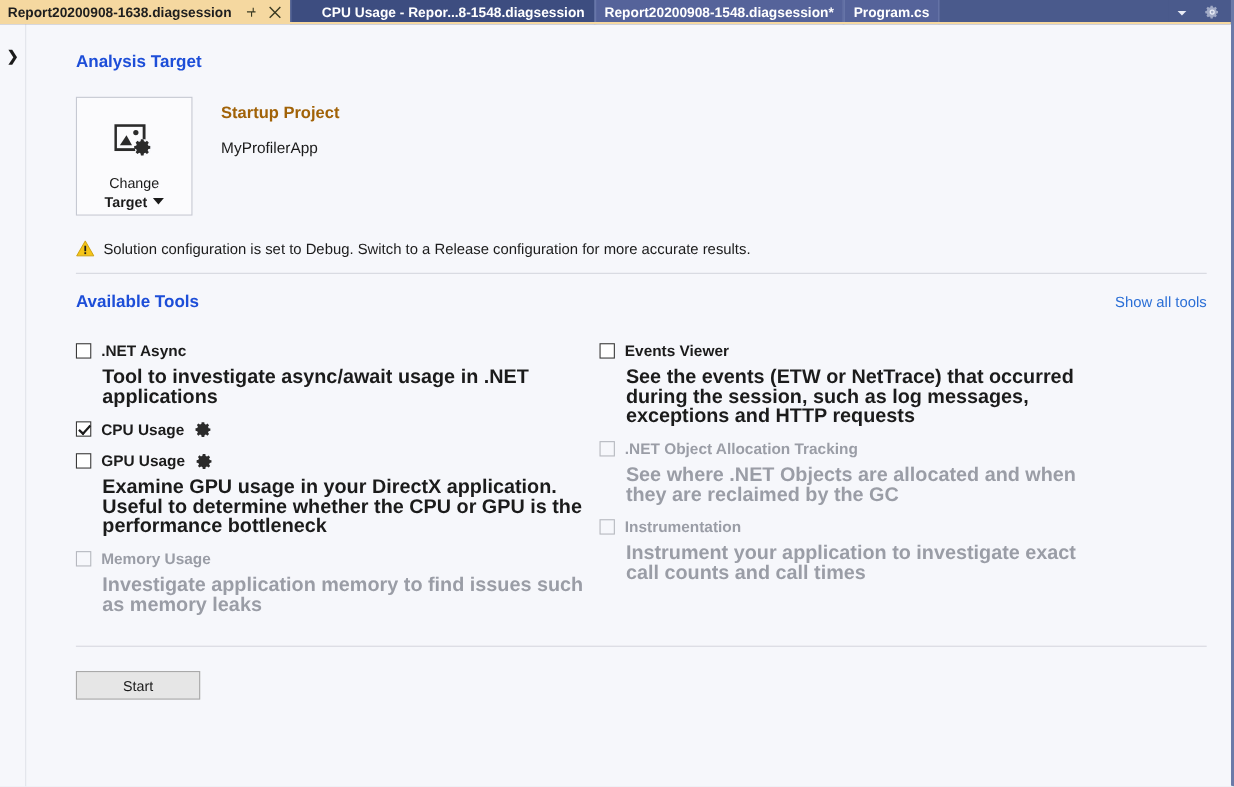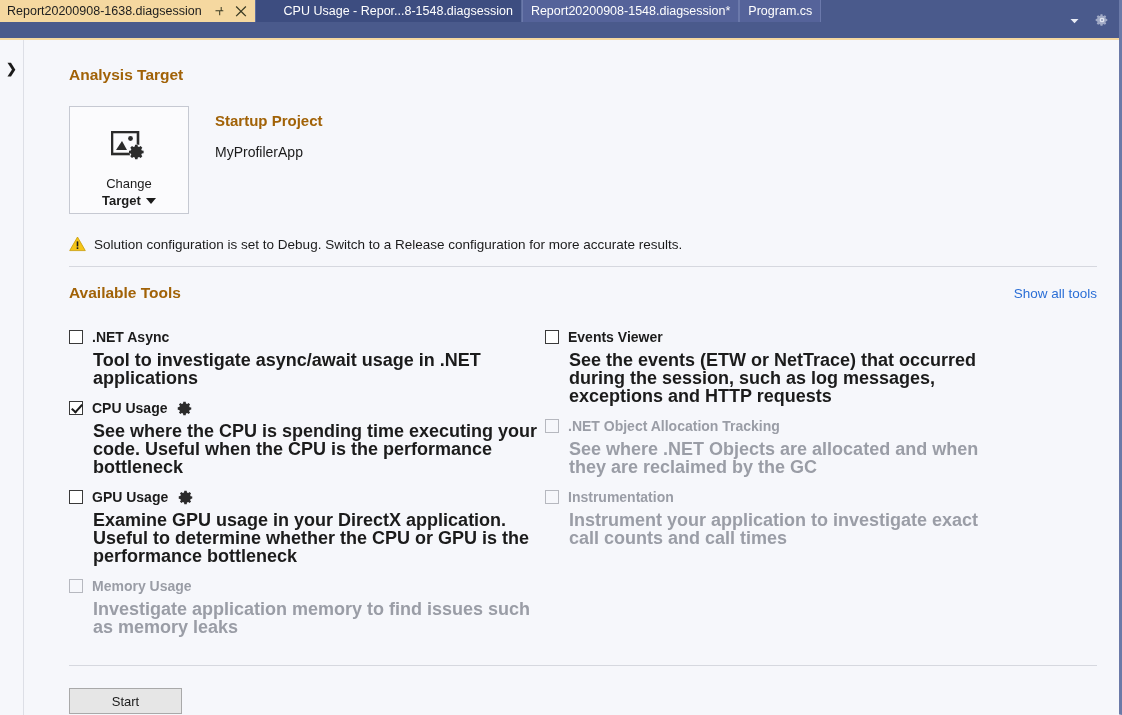--- a/index.html
+++ b/index.html
@@ -14,25 +14,26 @@
     position: relative;
     width: 1122px; height: 715px;
     background: #f6f7fb;
     border-right: 3px solid #6b7aa8;
     border-bottom: 1px solid #c8cdd9;
   }
 
   
   .tabstrip {
     position: relative;
-    height: 40px;
+    height: 22px;
     background: #4a5a8c;
     display: flex;
     align-items: stretch;
     overflow: hidden;
+    font-weight: bold;
   }
   .tab {
     display: flex;
     align-items: center;
     height: 22px;
     padding: 0 8px;
     font-size: 12.5px;
     white-space: nowrap;
     cursor: default;
     position: relative;
@@ -116,32 +117,32 @@
   .content {
     flex: 1;
     padding: 0 22px 0 45px;
     background: #f6f7fb;
     overflow: hidden;
   }
 
   h2.section-title {
     font-size: 15.5px;
     font-weight: bold;
-    color: #a16207;
+    color: #1d4ed8;
     margin: 26px 0 0 0;
   }
 
   
   .target-row {
     display: flex;
     align-items: flex-start;
     margin-top: 22px;
   }
   .change-target-btn {
-    width: 120px;
+    width: 106px;
     height: 108px;
     background: #fbfbfd;
     border: 1px solid #c6c9d2;
     display: flex;
     flex-direction: column;
     align-items: center;
     justify-content: center;
     cursor: pointer;
     padding-top: 20px;
   }
@@ -393,21 +394,20 @@
             </div>
             <div class="tool">
               <div class="tool-head">
                 <span class="cbx checked"></span>
                 <span class="tool-name">CPU Usage</span>
                 <span class="gear-btn"><svg width="15" height="15" viewBox="0 0 16 16">
                     <path fill="#2b2b2b" d="M8 5.2a2.8 2.8 0 1 0 0 5.6 2.8 2.8 0 0 0 0-5.6zm0 4.2a1.4 1.4 0 1 1 0-2.8 1.4 1.4 0 0 1 0 2.8z"></path>
                     <path fill="#2b2b2b" d="M15.2 9.1V6.9l-1.75-.28a5.4 5.4 0 0 0-.56-1.36l1.04-1.44-1.57-1.57-1.44 1.04a5.4 5.4 0 0 0-1.36-.56L9.28.8H6.72l-.28 1.75a5.4 5.4 0 0 0-1.36.56L3.64 2.07 2.07 3.64l1.04 1.44a5.4 5.4 0 0 0-.56 1.36L.8 6.72v2.56l1.75.28c.13.48.32.93.56 1.36l-1.04 1.44 1.57 1.57 1.44-1.04c.43.24.88.43 1.36.56l.28 1.75h2.56l.28-1.75a5.4 5.4 0 0 0 1.36-.56l1.44 1.04 1.57-1.57-1.04-1.44c.24-.43.43-.88.56-1.36L15.2 9.1z"></path>
                   </svg></span>
               </div>
-              <div class="tool-desc">See where the CPU is spending time executing your code. Useful when the CPU is the performance bottleneck</div>
             </div>
             <div class="tool">
               <div class="tool-head">
                 <span class="cbx"></span>
                 <span class="tool-name">GPU Usage</span>
                 <span class="gear-btn"><svg width="15" height="15" viewBox="0 0 16 16">
                     <path fill="#2b2b2b" d="M8 5.2a2.8 2.8 0 1 0 0 5.6 2.8 2.8 0 0 0 0-5.6zm0 4.2a1.4 1.4 0 1 1 0-2.8 1.4 1.4 0 0 1 0 2.8z"></path>
                     <path fill="#2b2b2b" d="M15.2 9.1V6.9l-1.75-.28a5.4 5.4 0 0 0-.56-1.36l1.04-1.44-1.57-1.57-1.44 1.04a5.4 5.4 0 0 0-1.36-.56L9.28.8H6.72l-.28 1.75a5.4 5.4 0 0 0-1.36.56L3.64 2.07 2.07 3.64l1.04 1.44a5.4 5.4 0 0 0-.56 1.36L.8 6.72v2.56l1.75.28c.13.48.32.93.56 1.36l-1.04 1.44 1.57 1.57 1.44-1.04c.43.24.88.43 1.36.56l.28 1.75h2.56l.28-1.75a5.4 5.4 0 0 0 1.36-.56l1.44 1.04 1.57-1.57-1.04-1.44c.24-.43.43-.88.56-1.36L15.2 9.1z"></path>
                   </svg></span>
               </div>

